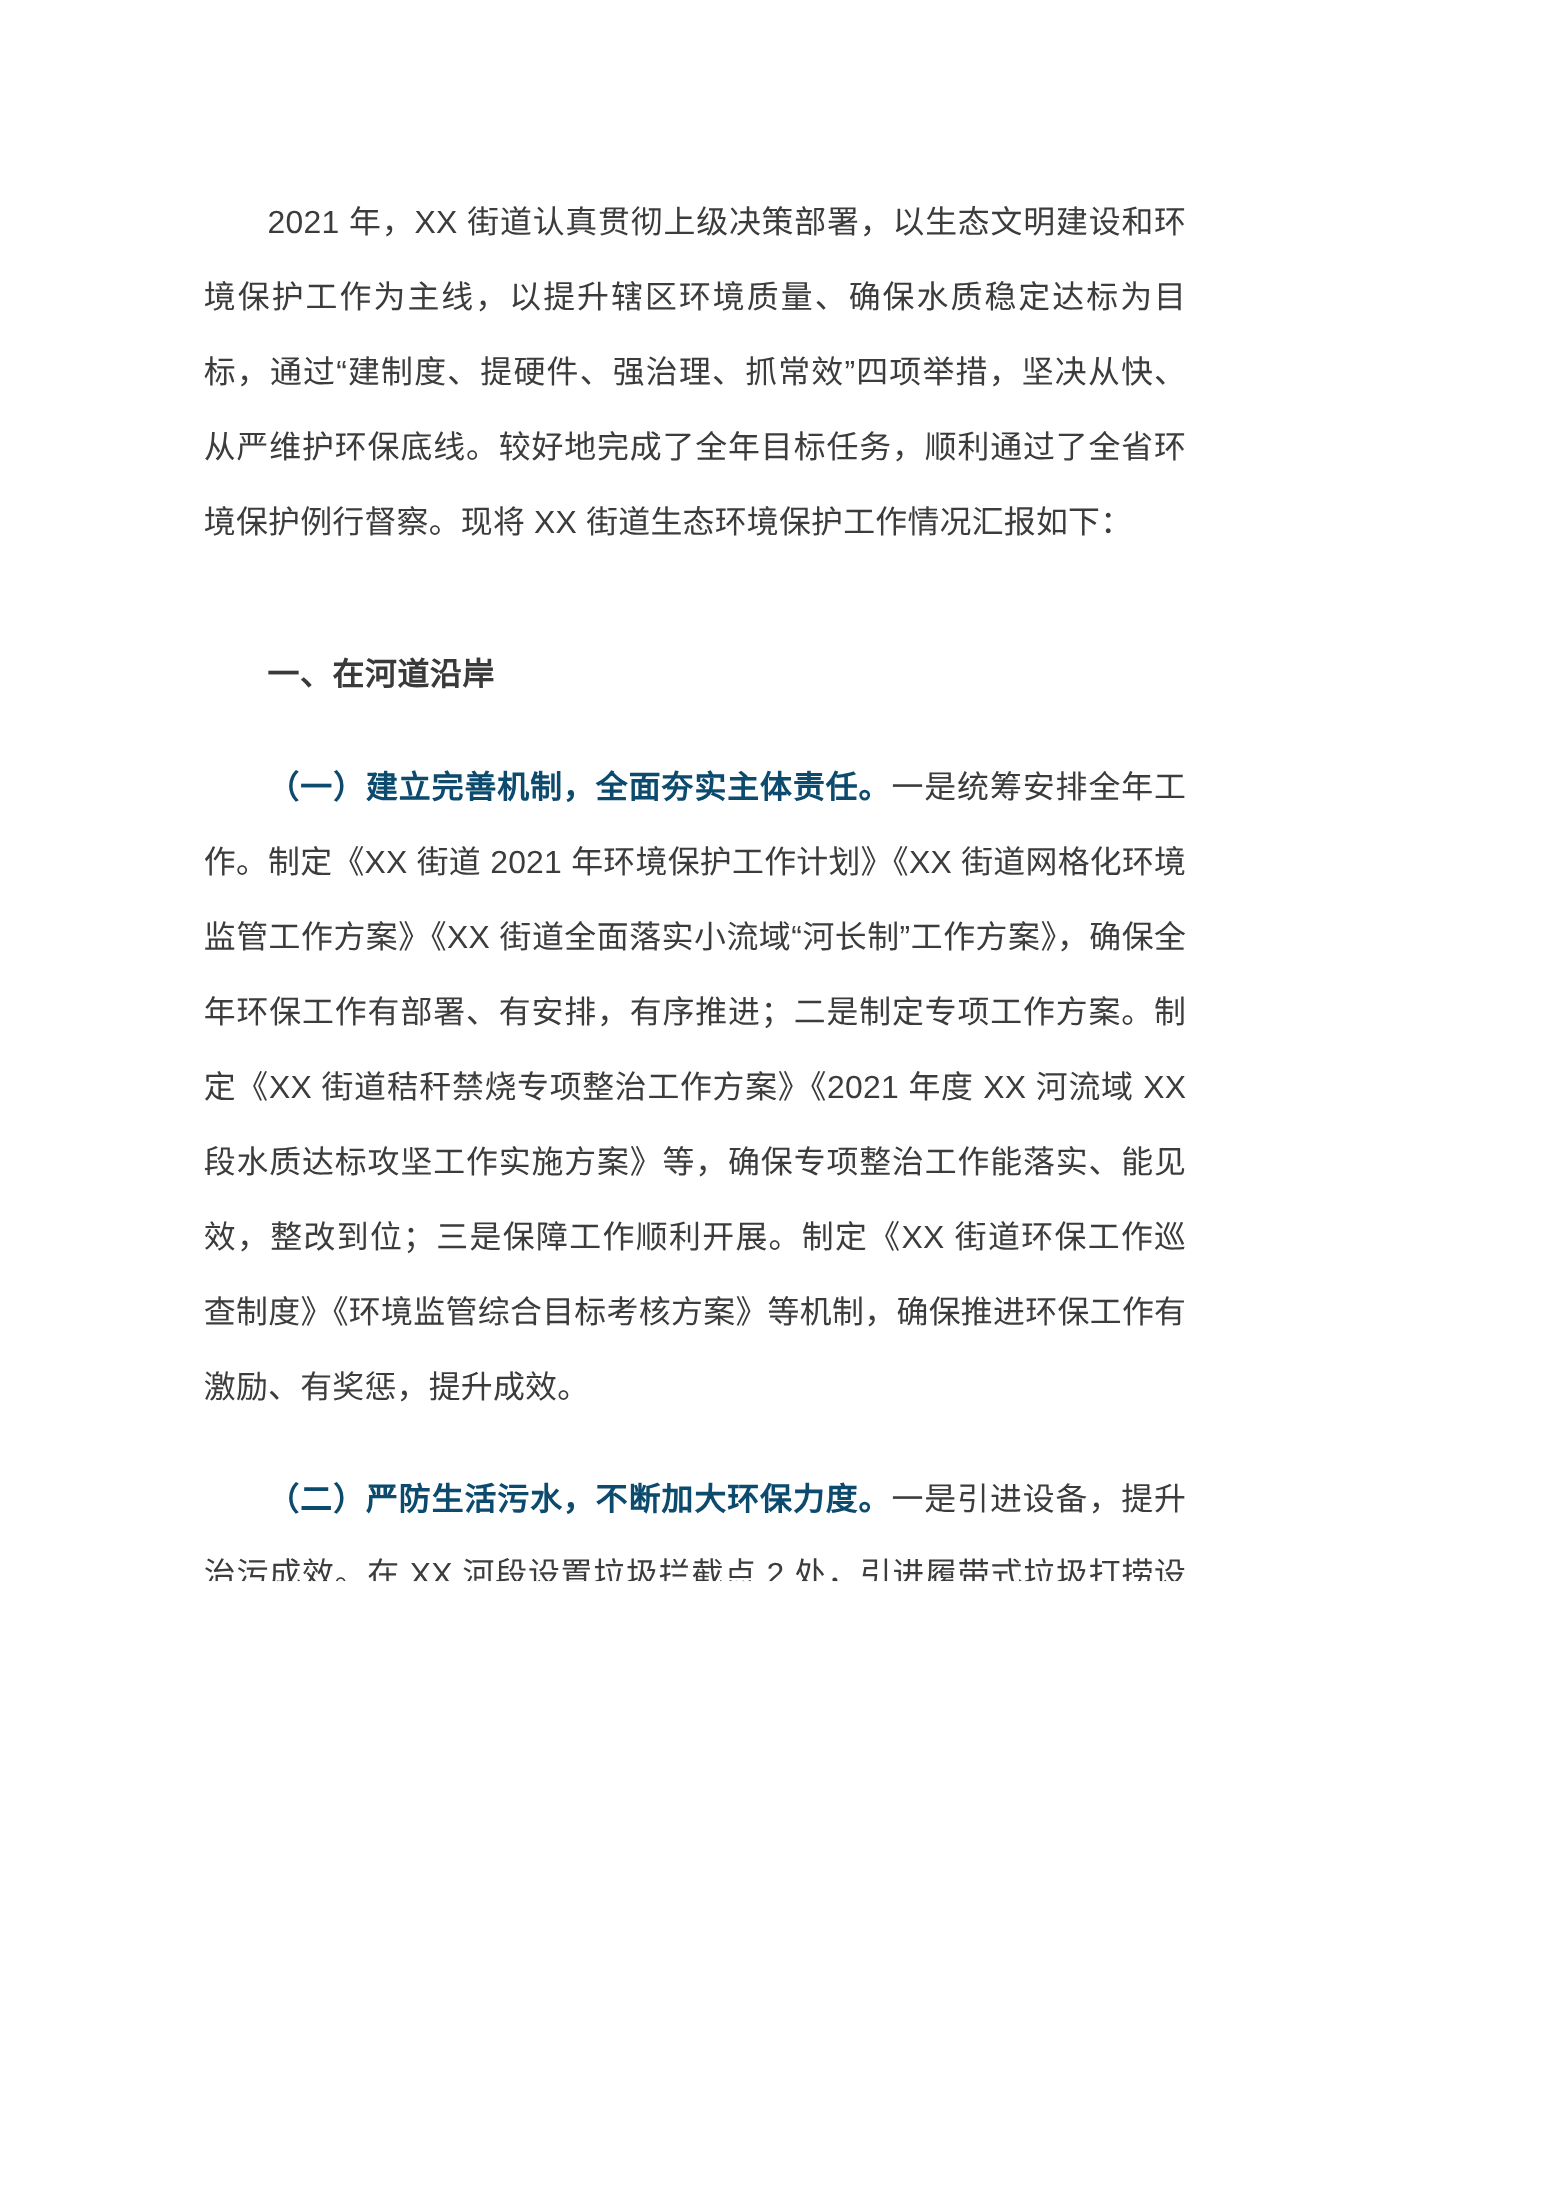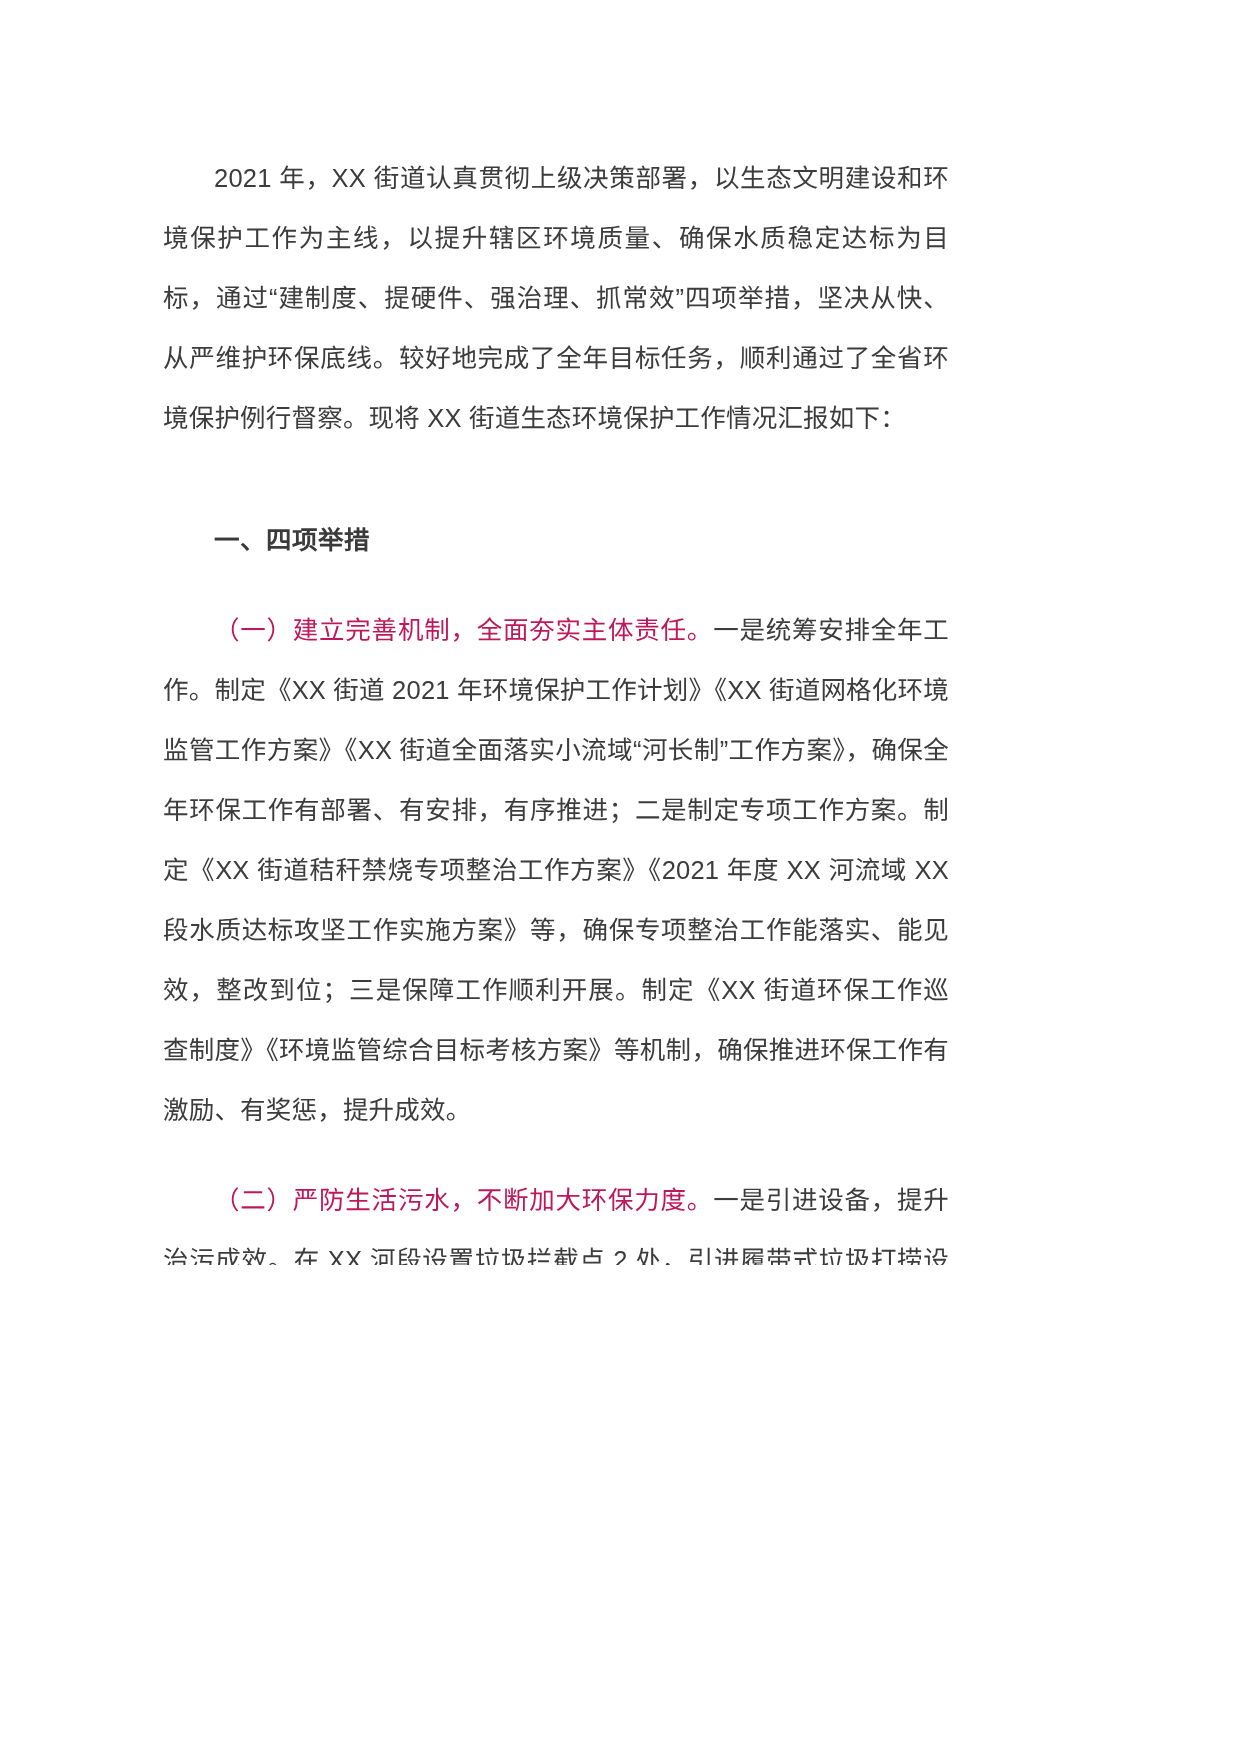--- a/index.html
+++ b/index.html
@@ -50,38 +50,38 @@
   .heading-1 {
     margin: 0;
     font-size: 25.5px;
     line-height: 60px;
     font-weight: bold;
     text-indent: 2em;
     color: #3a3a3a;
     letter-spacing: 0.5px;
   }
   .lead {
-    font-weight: normal;
-    color: #be185d;
+    font-weight: bold;
+    color: #0c4a6e;
   }
   .tail {
     font-weight: normal;
   }
 </style>
 </head>
 <body>
 
 <div class="page">
   <div class="content">
 
     <p class="para">2021 年，XX 街道认真贯彻上级决策部署，以生态文明建设和环境保护工作为主线，以提升辖区环境质量、确保水质稳定达标为目标，通过“建制度、提硬件、强治理、抓常效”四项举措，坚决从快、从严维护环保底线。较好地完成了全年目标任务，顺利通过了全省环境保护例行督察。现将 XX 街道生态环境保护工作情况汇报如下：</p>
 
     <div class="spacer-lg"></div>
 
-    <h2 class="heading-1">一、四项举措</h2>
+    <h2 class="heading-1">一、在河道沿岸</h2>
 
     <div class="spacer-sm"></div>
 
     <p class="para cont"><span class="lead">（一）建立完善机制，全面夯实主体责任。</span><span class="tail">一是统筹安排全年工作。制定《XX 街道 2021 年环境保护工作计划》《XX 街道网格化环境监管工作方案》《XX 街道全面落实小流域“河长制”工作方案》，确保全年环保工作有部署、有安排，有序推进；二是制定专项工作方案。制定《XX 街道秸秆禁烧专项整治工作方案》《2021 年度 XX 河流域 XX 段水质达标攻坚工作实施方案》等，确保专项整治工作能落实、能见效，整改到位；三是保障工作顺利开展。制定《XX 街道环保工作巡查制度》《环境监管综合目标考核方案》等机制，确保推进环保工作有激励、有奖惩，提升成效。</span></p>
 
     <div class="spacer-sm"></div>
 
     <p class="para cont"><span class="lead">（二）严防生活污水，不断加大环保力度。</span><span class="tail">一是引进设备，提升治污成效。在 XX 河段设置垃圾拦截点 2 处，引进履带式垃圾打捞设备，无残留打捞清理河道垃圾，将人工成本从原来的 8 人降至 4 人，比人力打捞更省时、更干净。创新采用“竹竿拦截+机械化打捞”方法，被市河长办全市推广。二是绿色种植，修复河道生态。通过土地流转的方式，在河道沿岸 15-30 米范围内种植水生植物、优化沿岸树种组成、保护沿岸原生林木，推进河湖水系生态脆弱区的生态恢复，提高水源涵养力。三是改水改厕，严防生活污水。以农村厕所革命、</span></p>
 
   </div>

